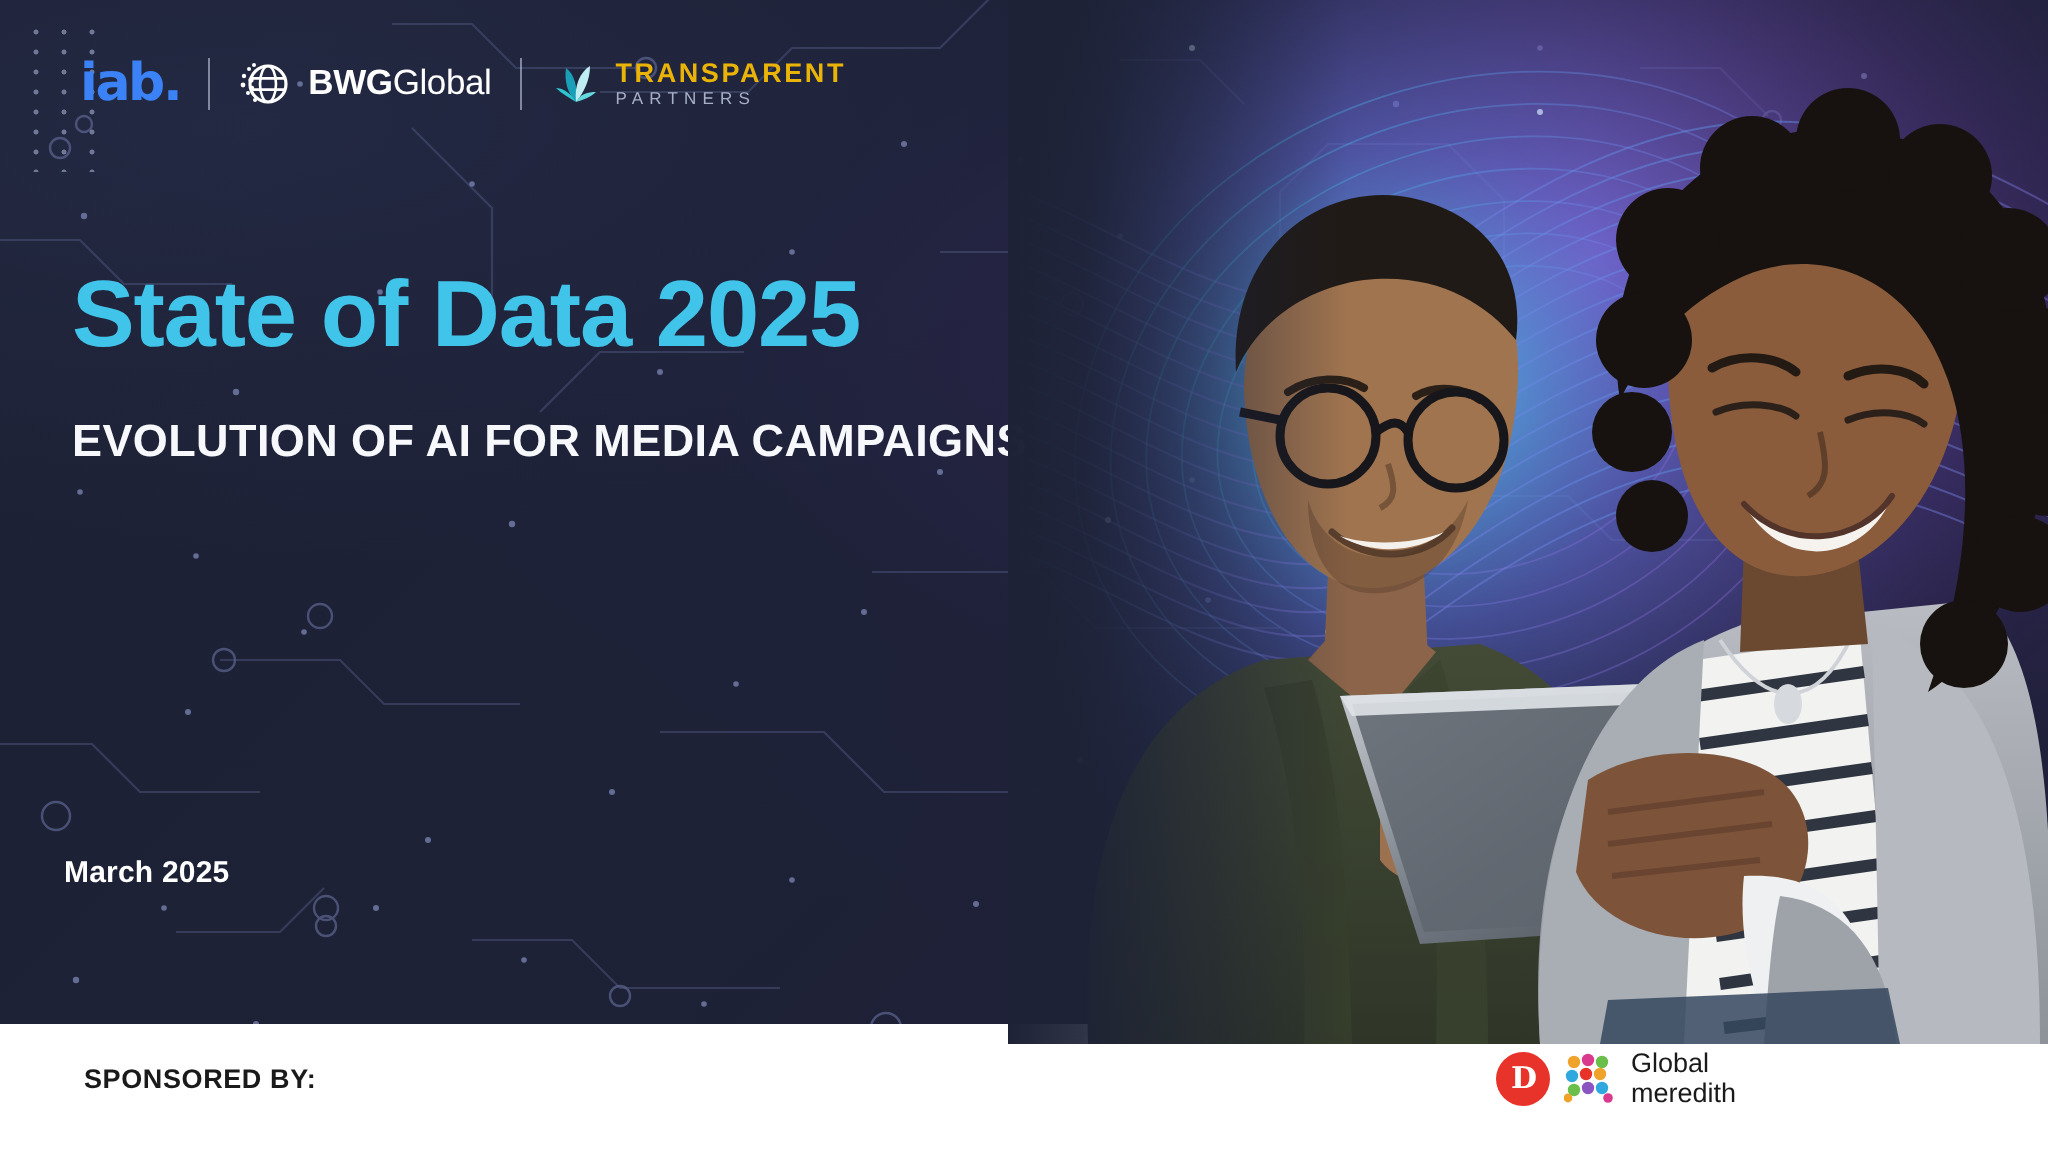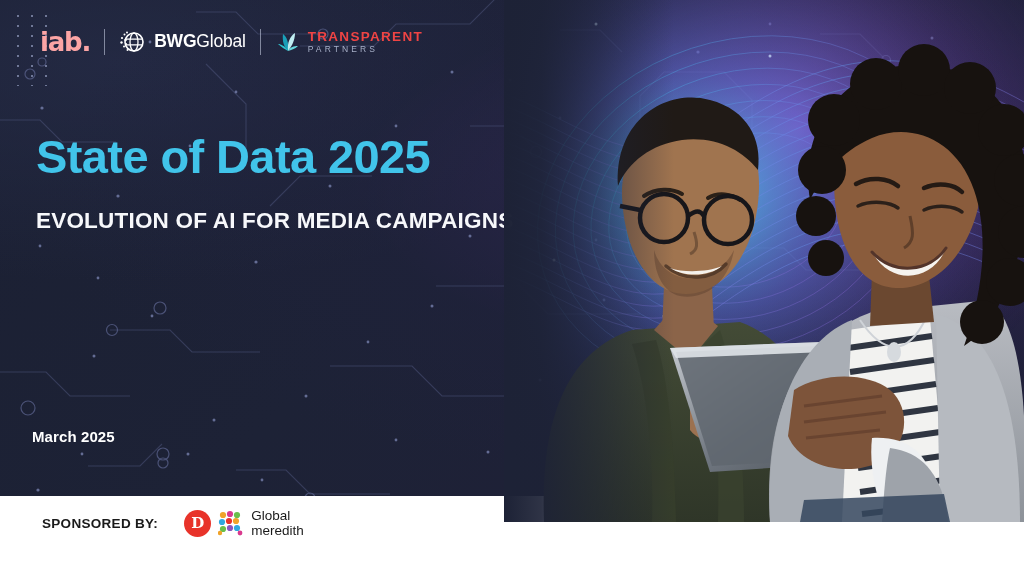--- a/index.html
+++ b/index.html
@@ -64,37 +64,37 @@
   }
   .subtitle span{display:block;}
   .date{
     position:absolute;left:32px;top:428px;
     font-size:15px;font-weight:700;color:#ffffff;letter-spacing:.1px;
   }
 
   
   .logobar{position:absolute;left:40px;top:24px;height:36px;display:flex;align-items:center;z-index:8;}
   .iab{
-    font-size:26px;font-weight:800;color:#fca5a5;letter-spacing:-1.2px;line-height:1;
+    font-size:26px;font-weight:800;color:#3b82f6;letter-spacing:-1.2px;line-height:1;
     font-family:"DejaVu Sans", sans-serif;
   }
   .vrule{width:1px;height:26px;background:rgba(210,216,236,.55);margin:0 14px;}
   .bwg{display:flex;align-items:center;gap:9px;}
   .bwg-text{font-size:17.5px;color:#fff;line-height:1;letter-spacing:-.2px;}
   .bwg-text b{font-weight:800;}
   .bwg-text i{font-style:normal;font-weight:400;}
   .tp{display:flex;align-items:center;gap:7px;}
   .tp-text{line-height:1.02;}
-  .tp-1{font-size:13.5px;font-weight:600;color:#ef4444;letter-spacing:1.3px;}
+  .tp-1{font-size:13.5px;font-weight:600;color:#eab308;letter-spacing:1.3px;}
   .tp-2{font-size:8.5px;font-weight:500;color:#a8b0c8;letter-spacing:3.1px;margin-top:1px;}
 
   
   .footer{
-    position:absolute;left:0;top:496px;width:868px;height:54px;
-    background:#ffffff;display:flex;align-items:center;
+    position:absolute;left:0;top:512px;width:868px;height:54px;
+    background:#ffffff;display:flex;align-items:center;justify-content:space-between;
   }
   .sponsored{
     margin-left:42px;font-size:13.5px;font-weight:800;color:#1a1a1a;
     letter-spacing:.3px;text-transform:uppercase;
   }
   .onetrust{
     margin-left:28px;font-size:33px;font-weight:400;color:#5caa62;
     letter-spacing:-1.4px;line-height:1;font-family:"DejaVu Sans", sans-serif;
   }
   .ddm{margin-left:26px;display:flex;align-items:center;gap:7px;}

